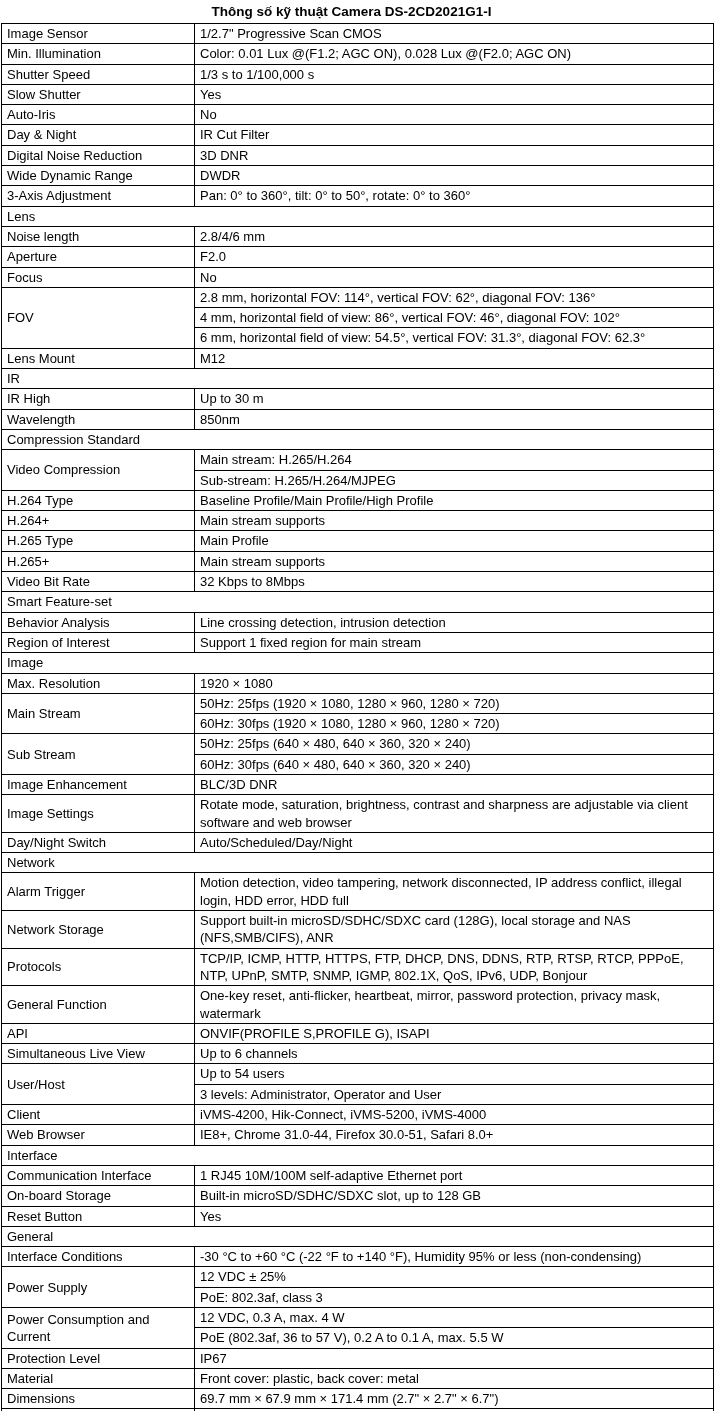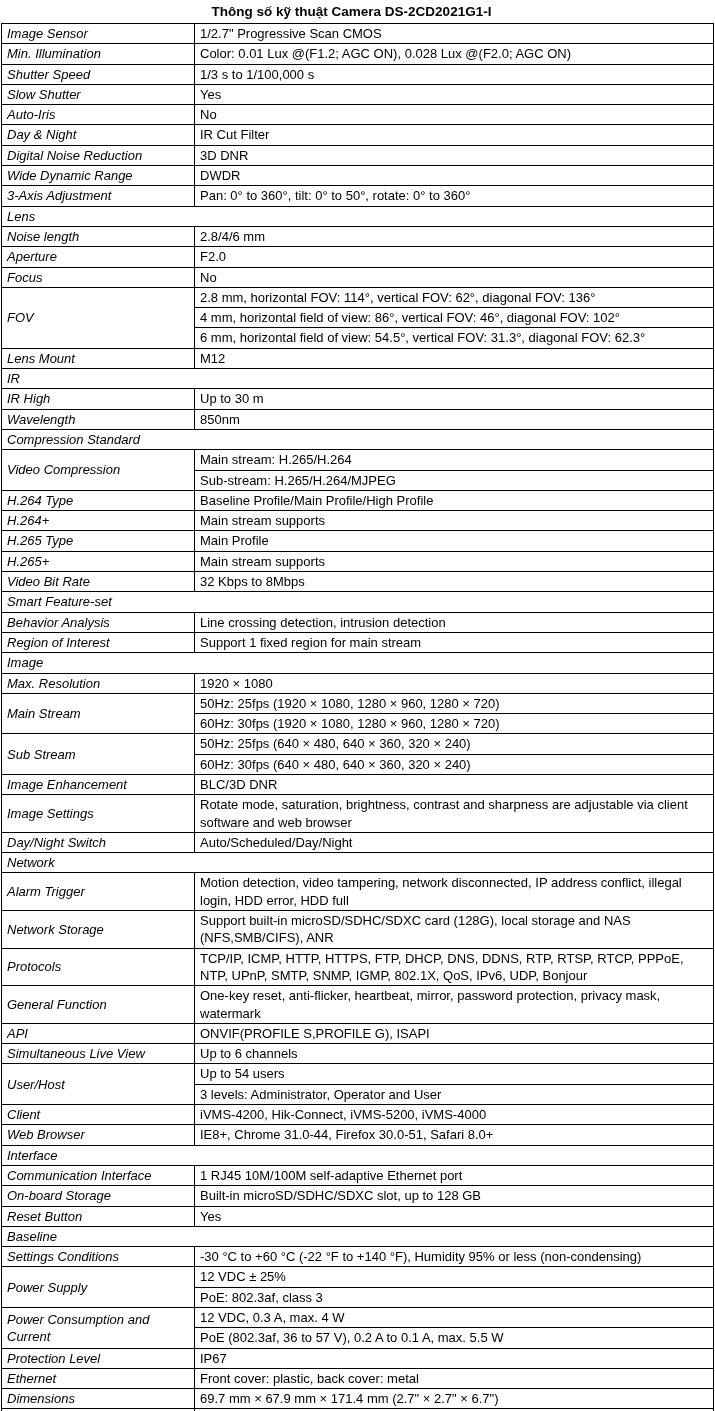--- a/index.html
+++ b/index.html
@@ -31,24 +31,22 @@
   table.spec-table td {
     border: 1px solid #000000;
     padding: 1px 5px;
     line-height: 17.3px;
     vertical-align: middle;
     overflow: hidden;
     word-wrap: break-word;
   }
   td.label {
     width: 185px;
-    font-style: italic;
   }
   td.section {
-    font-style: italic;
   }
 </style>
 </head>
 <body>
 
 <div class="page">
   <div class="doc-title">Thông số kỹ thuật Camera DS-2CD2021G1-I</div>
   <table class="spec-table">
     <colgroup>
       <col style="width:193px">
@@ -256,24 +254,24 @@
         </tr>
         <tr>
           <td class="label" rowspan="1">On-board Storage</td>
           <td class="value">Built-in microSD/SDHC/SDXC slot, up to 128 GB</td>
         </tr>
         <tr>
           <td class="label" rowspan="1">Reset Button</td>
           <td class="value">Yes</td>
         </tr>
         <tr>
-          <td colspan="2" class="section">Baseline</td>
-        </tr>
-        <tr>
-          <td class="label" rowspan="1">Settings Conditions</td>
+          <td colspan="2" class="section">General</td>
+        </tr>
+        <tr>
+          <td class="label" rowspan="1">Interface Conditions</td>
           <td class="value">-30 °C to +60 °C (-22 °F to +140 °F), Humidity 95% or less (non-condensing)</td>
         </tr>
         <tr>
           <td class="label" rowspan="2">Power Supply</td>
           <td class="value">12 VDC ± 25%</td>
         </tr>
         <tr>
           <td class="value">PoE: 802.3af, class 3</td>
         </tr>
         <tr>
@@ -281,21 +279,21 @@
           <td class="value">12 VDC, 0.3 A, max. 4 W</td>
         </tr>
         <tr>
           <td class="value">PoE (802.3af, 36 to 57 V), 0.2 A to 0.1 A, max. 5.5 W</td>
         </tr>
         <tr>
           <td class="label" rowspan="1">Protection Level</td>
           <td class="value">IP67</td>
         </tr>
         <tr>
-          <td class="label" rowspan="1">Ethernet</td>
+          <td class="label" rowspan="1">Material</td>
           <td class="value">Front cover: plastic, back cover: metal</td>
         </tr>
         <tr>
           <td class="label" rowspan="1">Dimensions</td>
           <td class="value">69.7 mm × 67.9 mm × 171.4 mm (2.7" × 2.7" × 6.7")</td>
         </tr>
         <tr>
           <td class="label" rowspan="1">Weight</td>
           <td class="value">350g (0.8lb)</td>
         </tr>

